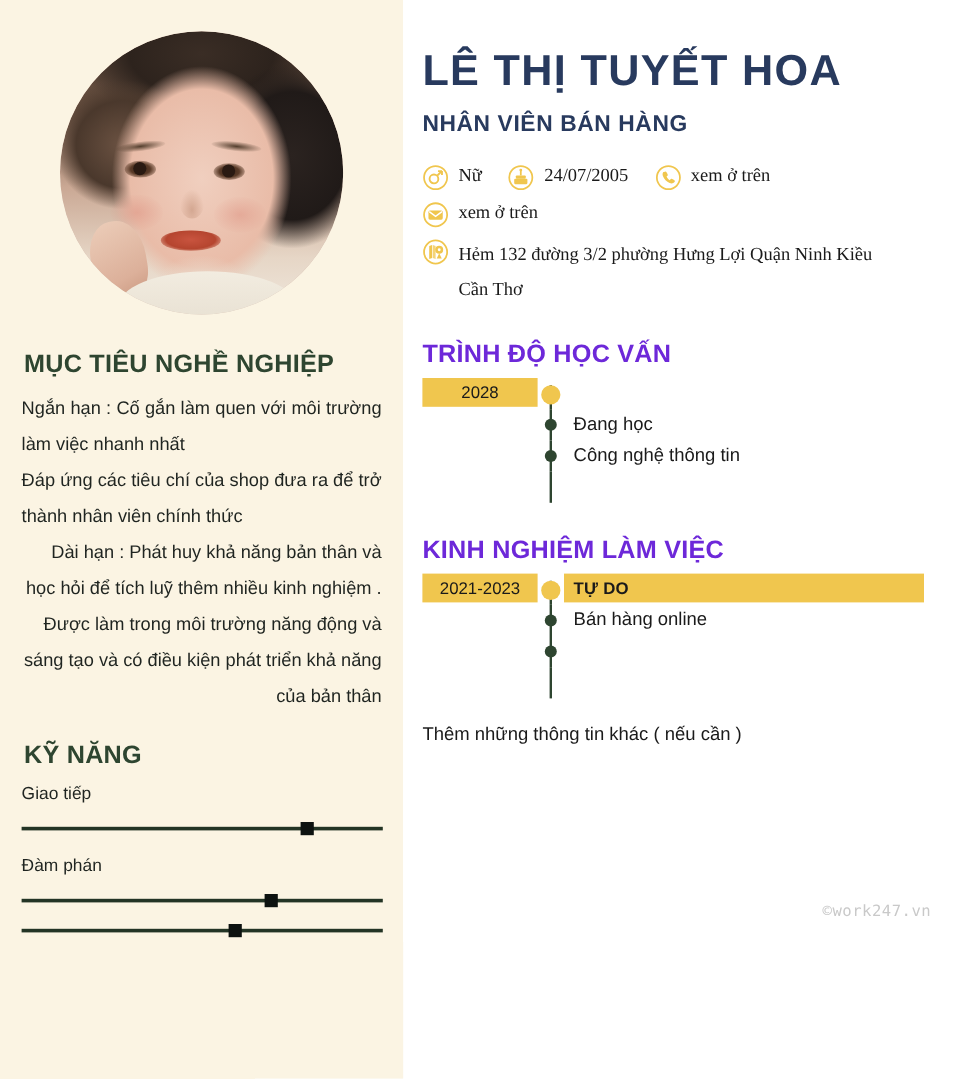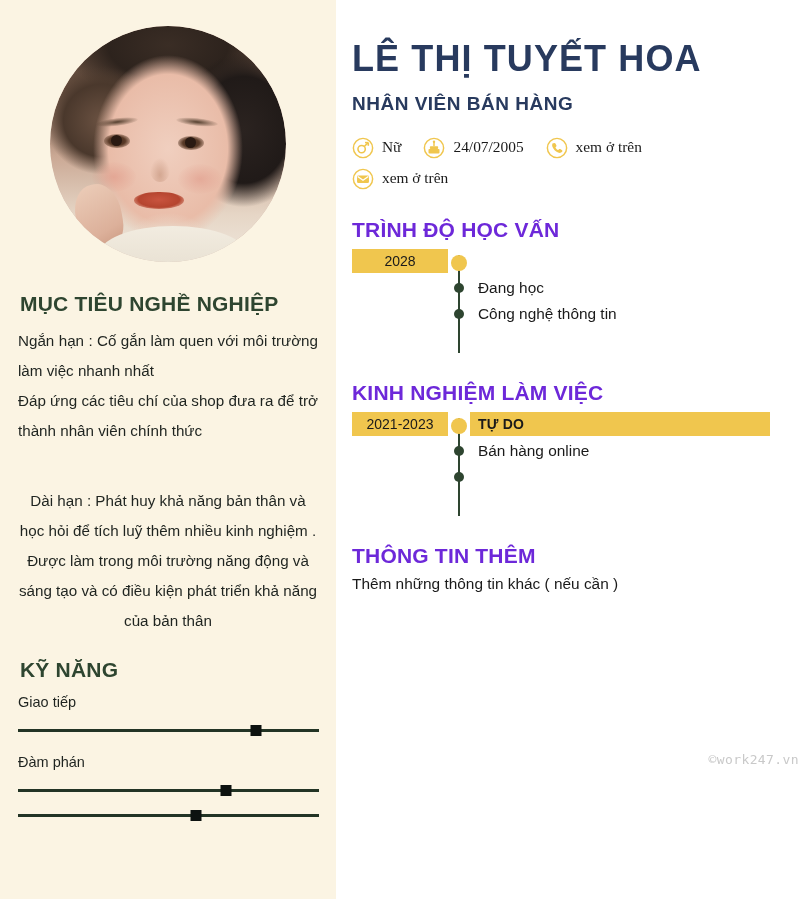--- a/index.html
+++ b/index.html
@@ -101,21 +101,21 @@
     margin: 0 0 10px 2px;
   }
   .objective-block { margin-top: 30px; }
   .obj-line {
     color: #1f2420;
     font-size: 15.2px;
     line-height: 30px;
     text-align: justify;
     text-justify: inter-word;
   }
-  .obj-line.last { text-align: center; margin-top: 40px; }
+  .obj-line.last { text-align: right; }
 
   .skills-block { margin-top: 22px; }
   .skill { margin-top: 12px; }
   .skill-label {
     font-size: 14.5px;
     color: #1f2420;
     margin-bottom: 19px;
   }
   .skill-track {
     position: relative;
@@ -257,21 +257,21 @@
   }
   .tl-tail { height: 14px; }
   .extra-text {
     font-size: 15.4px;
     color: #1a1a1a;
     margin-top: 4px;
   }
 
   .watermark {
     position: absolute;
-    right: 1px;
+    right: 24px;
     bottom: 18px;
     font-family: "DejaVu Sans Mono", monospace;
     font-size: 13px;
     color: #c9c9c9;
     letter-spacing: 0.4px;
   }
 </style>
 </head>
 <body>
 
@@ -371,20 +371,33 @@
         <div class="contact-item">
           <svg class="c-ico" viewBox="0 0 24 24">
             <circle cx="12" cy="12" r="10.5" fill="none" stroke="#F0C64E" stroke-width="1.6"></circle>
             <rect x="5.5" y="8.2" width="13" height="8.2" rx="1.4" fill="#F0C64E"></rect>
             <path d="M6.2 9.2l5.8 4.2 5.8-4.2" fill="none" stroke="#FFFFFF" stroke-width="1.4"></path>
           </svg>
           <div class="c-text">xem ở trên</div>
         </div>
       </div>
 
+      <div class="contact-row">
+        <div class="contact-item">
+          <svg class="c-ico" viewBox="0 0 24 24">
+            <circle cx="12" cy="12" r="10.5" fill="none" stroke="#F0C64E" stroke-width="1.6"></circle>
+            <path d="M6.2 6.6l2.6-1v11.8l-2.6 1z" fill="#F0C64E"></path>
+            <path d="M9.4 5.6l2.6 1v11.8l-2.6-1z" fill="#F0C64E" opacity="0.75"></path>
+            <circle cx="15.3" cy="10" r="3.6" fill="#F0C64E"></circle>
+            <path d="M15.3 13.2l2.3 4.6h-4.6z" fill="#F0C64E"></path>
+            <circle cx="15.3" cy="10" r="1.3" fill="#FFFFFF"></circle>
+          </svg>
+          <div class="c-text wrap">Hẻm 132 đường 3/2 phường Hưng Lợi Quận Ninh Kiều Cần Thơ</div>
+        </div>
+      </div>
     </div>
 
     <div class="r-sec">
       <div class="r-sec-title">TRÌNH ĐỘ HỌC VẤN</div>
       <div class="tl">
         <div class="tl-row first">
           <div class="tl-date">2028</div>
           <div class="tl-axis">
               <div class="tl-dot big"></div>
             </div>
@@ -444,19 +457,18 @@
         </div>
         <div class="tl-row last">
           <div class="tl-date blank"></div>
           <div class="tl-axis"></div>
           <div class="tl-body tl-tail"></div>
         </div>
       </div>
     </div>
 
     <div class="r-sec">
-      <div class="r-sec-title">THÔNG TIN THÊM</div>
       <div class="extra-text">Thêm những thông tin khác ( nếu cần )</div>
     </div>
 
     <div class="watermark">©work247.vn</div>
   </div>
 </div>
 
 </body></html>

